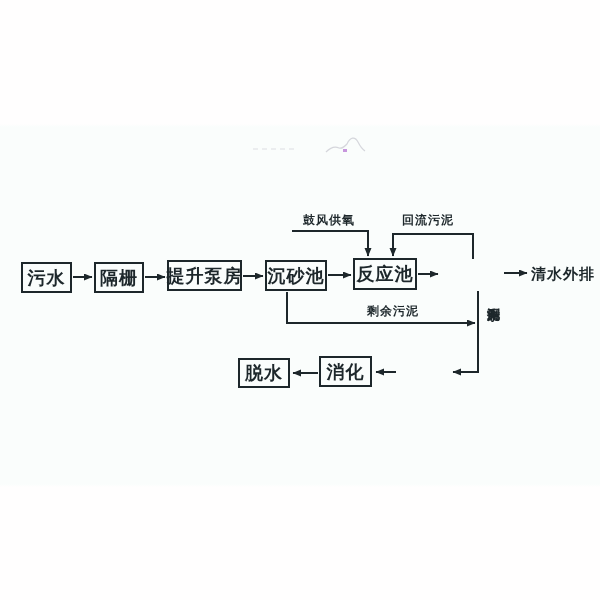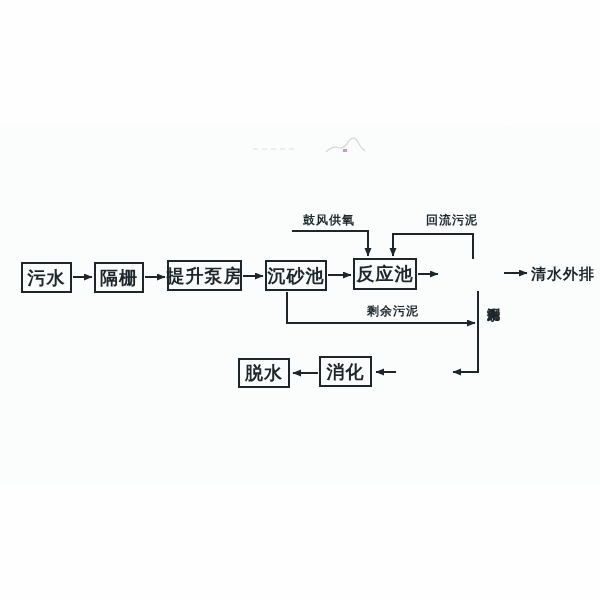--- a/index.html
+++ b/index.html
@@ -93,21 +93,21 @@
   <div class="box" style="left:265px; top:260px; width:62px; height:31px;">沉砂池</div>
 
 
 
   <div class="box" style="left:238px; top:358px; width:52px; height:30px;">脱水</div>
 
   <div class="box" style="left:319px; top:356px; width:53px; height:31px;">消化</div>
 
   <div class="flabel" style="left:303px; top:212px;">鼓风供氧</div>
 
-  <div class="flabel" style="left:426px; top:212px;">回流污泥</div>
+  <div class="flabel" style="left:402px; top:212px;">回流污泥</div>
 
   <div class="flabel" style="left:367px; top:303px;">剩余污泥</div>
 
   <div class="flabel vtext" style="left:486px; top:298px;">剩余污泥</div>
 
   <div class="flabel big" style="left:531px; top:265px;">清水外排</div>
 
 </div>
 
 </body></html>

